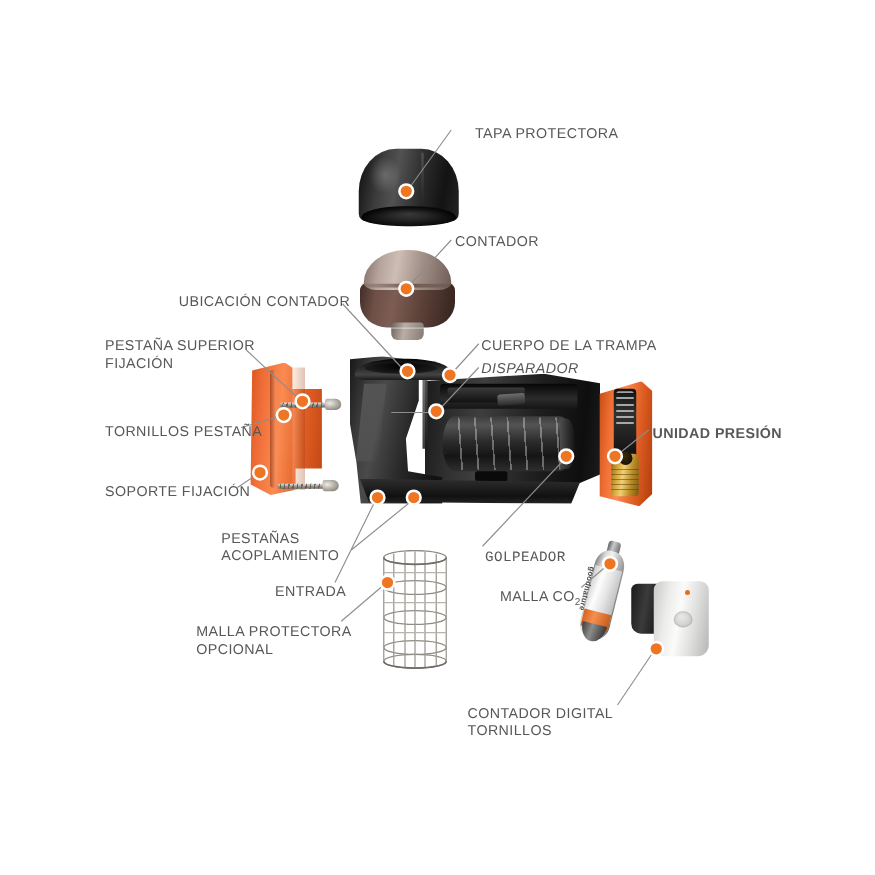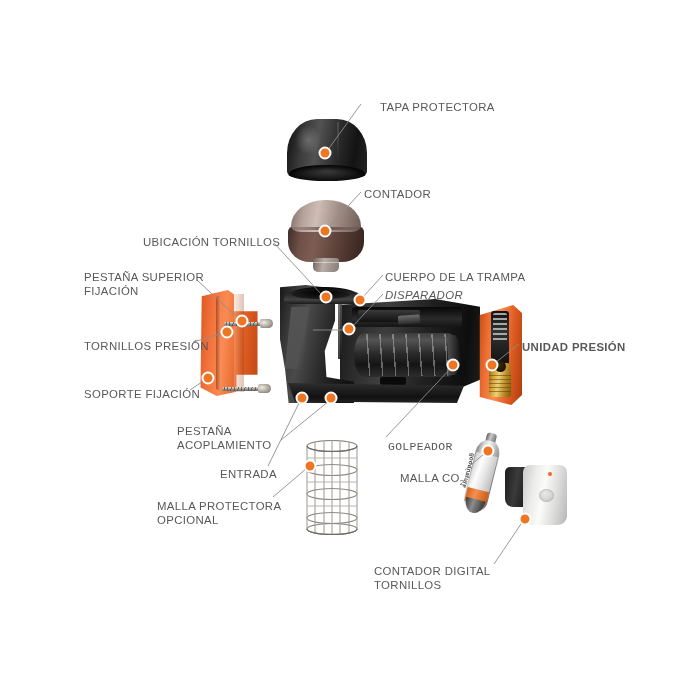--- a/index.html
+++ b/index.html
@@ -418,29 +418,29 @@
       <div class="dot" style="left: 302px; top: 398px; background: rgb(238, 118, 35);"></div>
       <div class="dot" style="left: 331px; top: 398px; background: rgb(238, 118, 35);"></div>
       <div class="dot" style="left: 310px; top: 466px; background: rgb(238, 118, 35);"></div>
       <div class="dot" style="left: 488px; top: 451px; background: rgb(238, 118, 35);"></div>
       <div class="dot" style="left: 525px; top: 519px; background: rgb(238, 118, 35);"></div>
     </div>
 
   <div id="labels">
       <div class="label" style="left: 380px; top: 101px; color: rgb(88, 88, 90);">TAPA PROTECTORA</div>
       <div class="label" style="left: 364px; top: 188px; color: rgb(88, 88, 90);">CONTADOR</div>
-      <div class="label" style="left: 143px; top: 236px; color: rgb(88, 88, 90);">UBICACIÓN TORNILLOS</div>
+      <div class="label" style="left: 143px; top: 236px; color: rgb(88, 88, 90);">UBICACIÓN CONTADOR</div>
       <div class="label" style="left: 385px; top: 271px; color: rgb(88, 88, 90);">CUERPO DE LA TRAMPA</div>
       <div class="label" style="left: 84px; top: 271px; color: rgb(88, 88, 90);">PESTAÑA SUPERIOR
 FIJACIÓN</div>
       <div class="label" style="left: 385px; top: 289px; color: rgb(88, 88, 90); font-style: italic;">DISPARADOR</div>
-      <div class="label" style="left: 84px; top: 340px; color: rgb(88, 88, 90);">TORNILLOS PRESIÓN</div>
+      <div class="label" style="left: 84px; top: 340px; color: rgb(88, 88, 90);">TORNILLOS PESTAÑA</div>
       <div class="label" style="left: 522px; top: 341px; color: rgb(88, 88, 90); font-weight: bold;">UNIDAD PRESIÓN</div>
       <div class="label" style="left: 84px; top: 388px; color: rgb(88, 88, 90);">SOPORTE FIJACIÓN</div>
-      <div class="label" style="left: 177px; top: 425px; color: rgb(88, 88, 90);">PESTAÑA
+      <div class="label" style="left: 177px; top: 425px; color: rgb(88, 88, 90);">PESTAÑAS
 ACOPLAMIENTO</div>
       <div class="label" style="left: 388px; top: 441px; color: rgb(88, 88, 90); font-family: Liberation Mono, monospace;">GOLPEADOR</div>
       <div class="label" style="left: 220px; top: 468px; color: rgb(88, 88, 90);">ENTRADA</div>
       <div class="label" style="left: 400px; top: 472px; color: rgb(88, 88, 90);"><span>MALLA CO</span><sub style="font-size: 8px;">2</sub></div>
       <div class="label" style="left: 157px; top: 500px; color: rgb(88, 88, 90);">MALLA PROTECTORA
 OPCIONAL</div>
       <div class="label" style="left: 374px; top: 565px; color: rgb(88, 88, 90);">CONTADOR DIGITAL
 TORNILLOS</div>
     </div>
 

